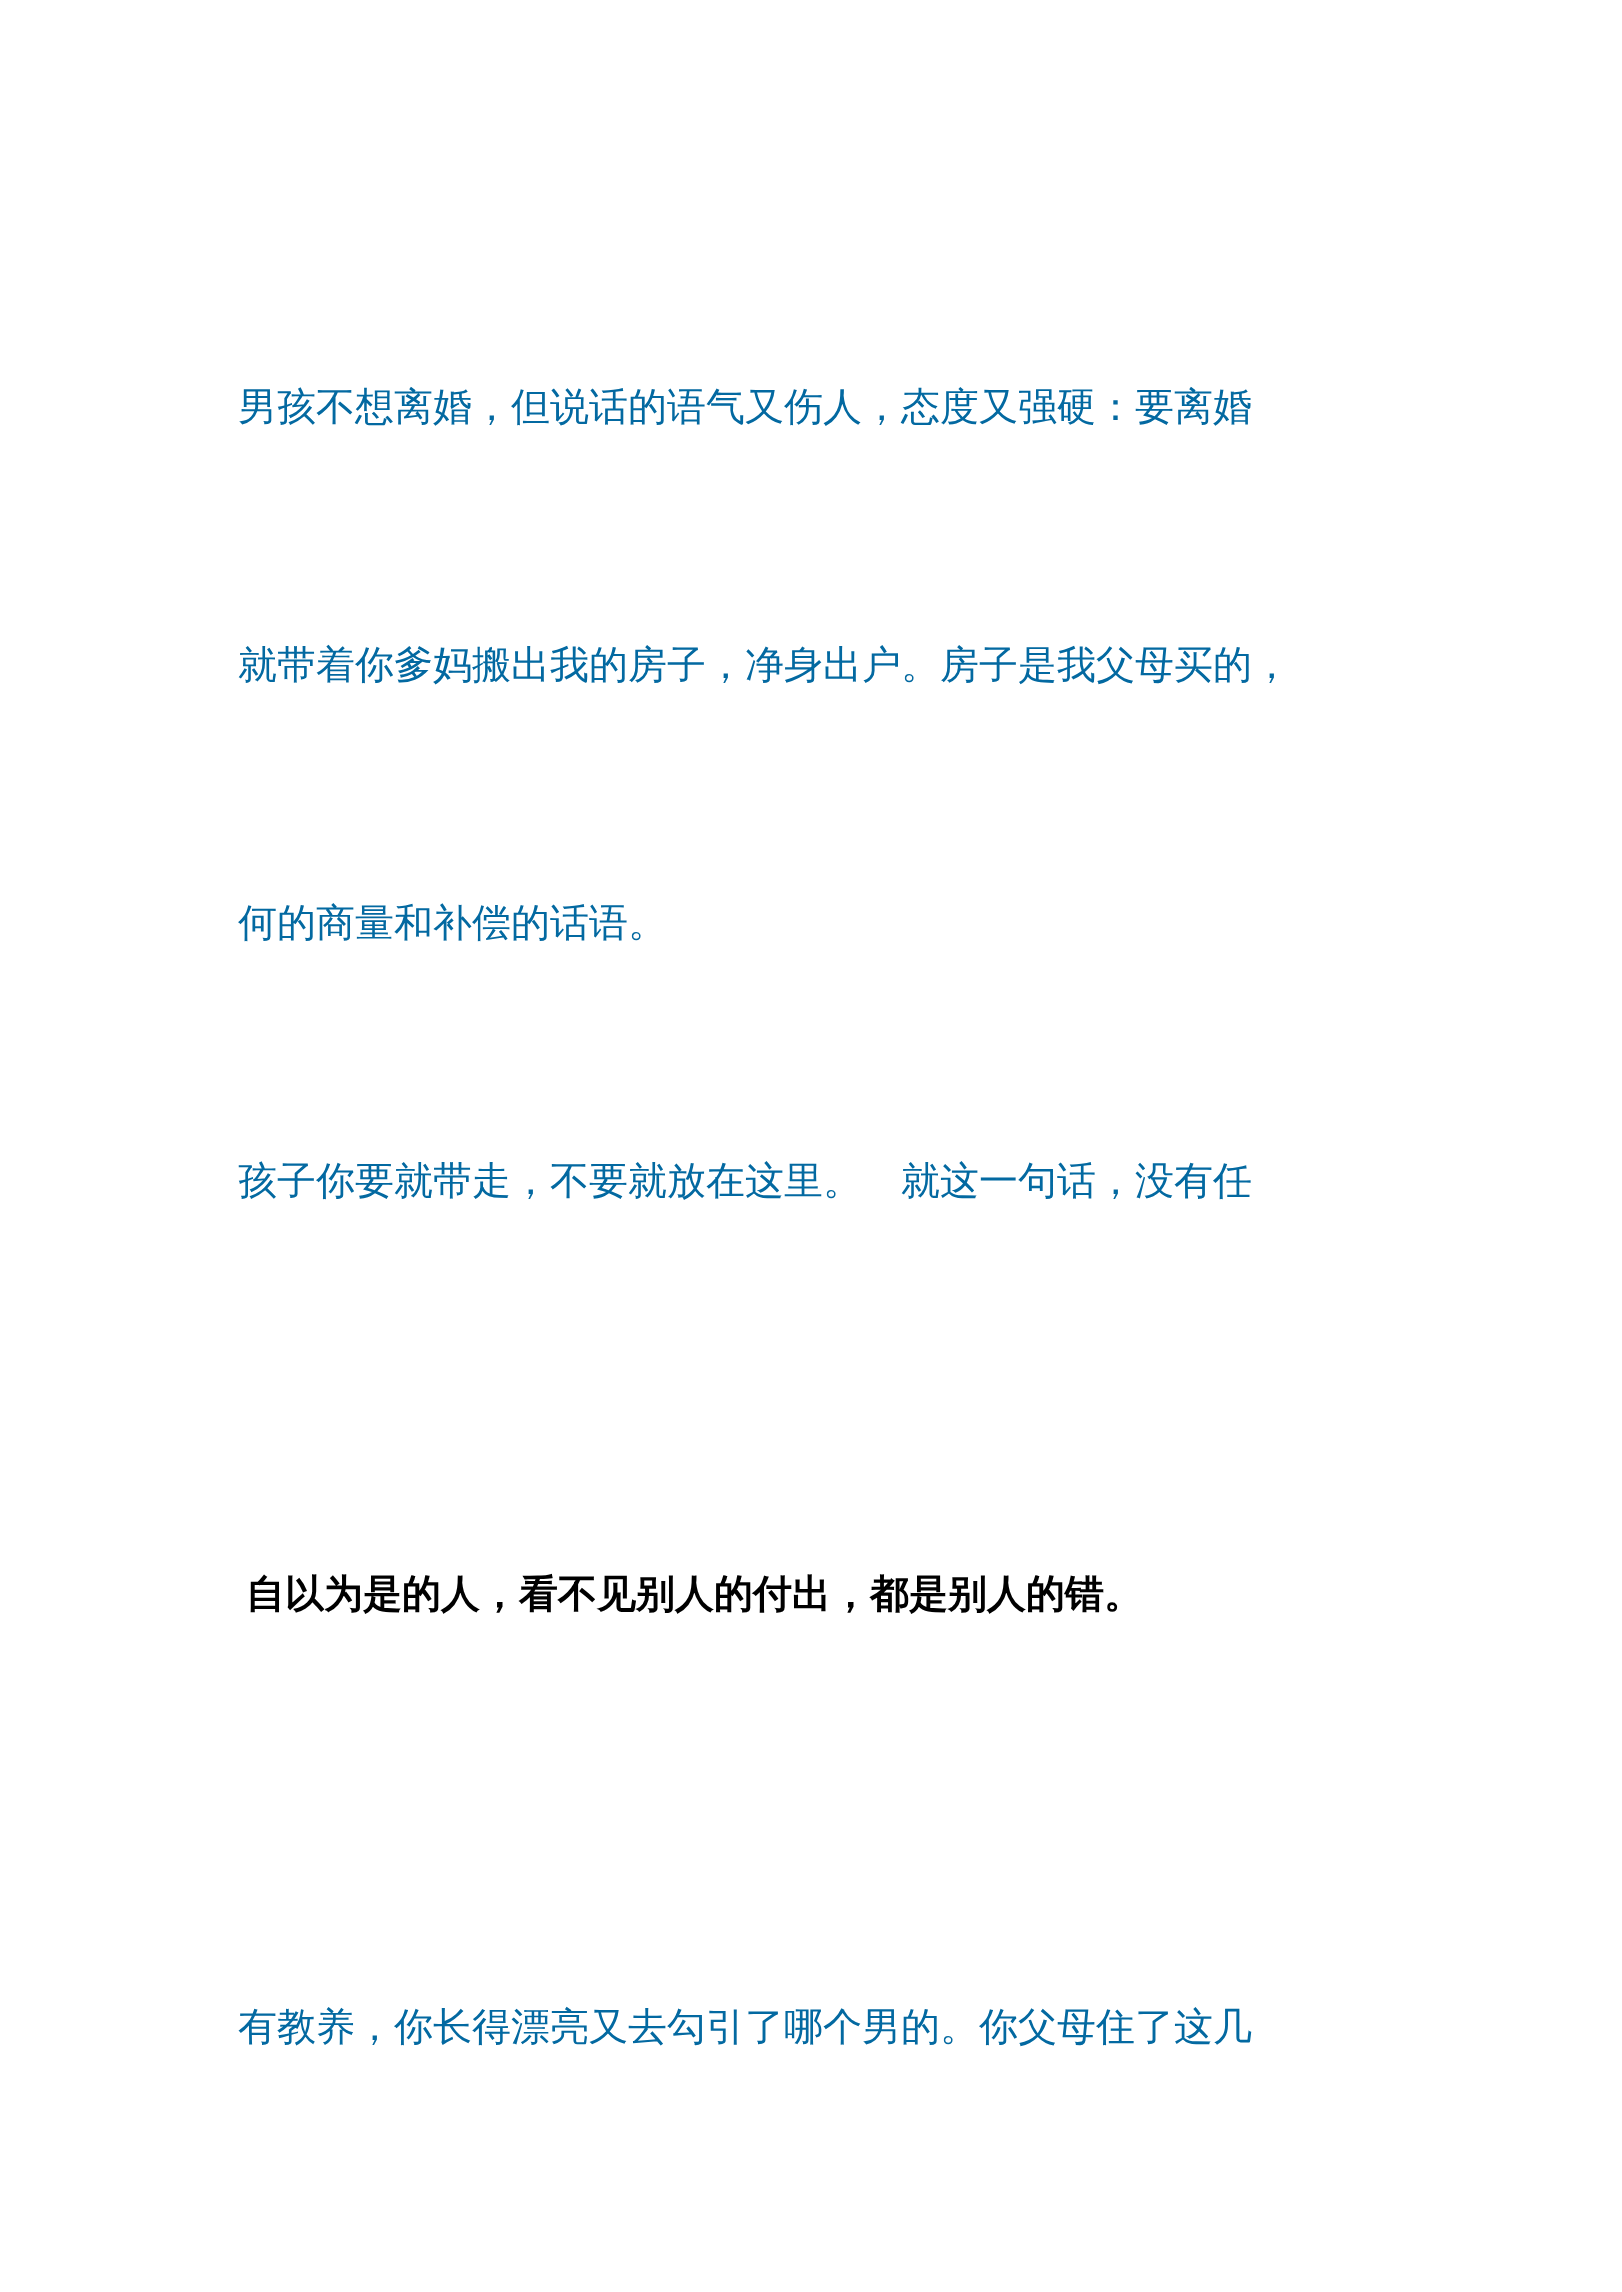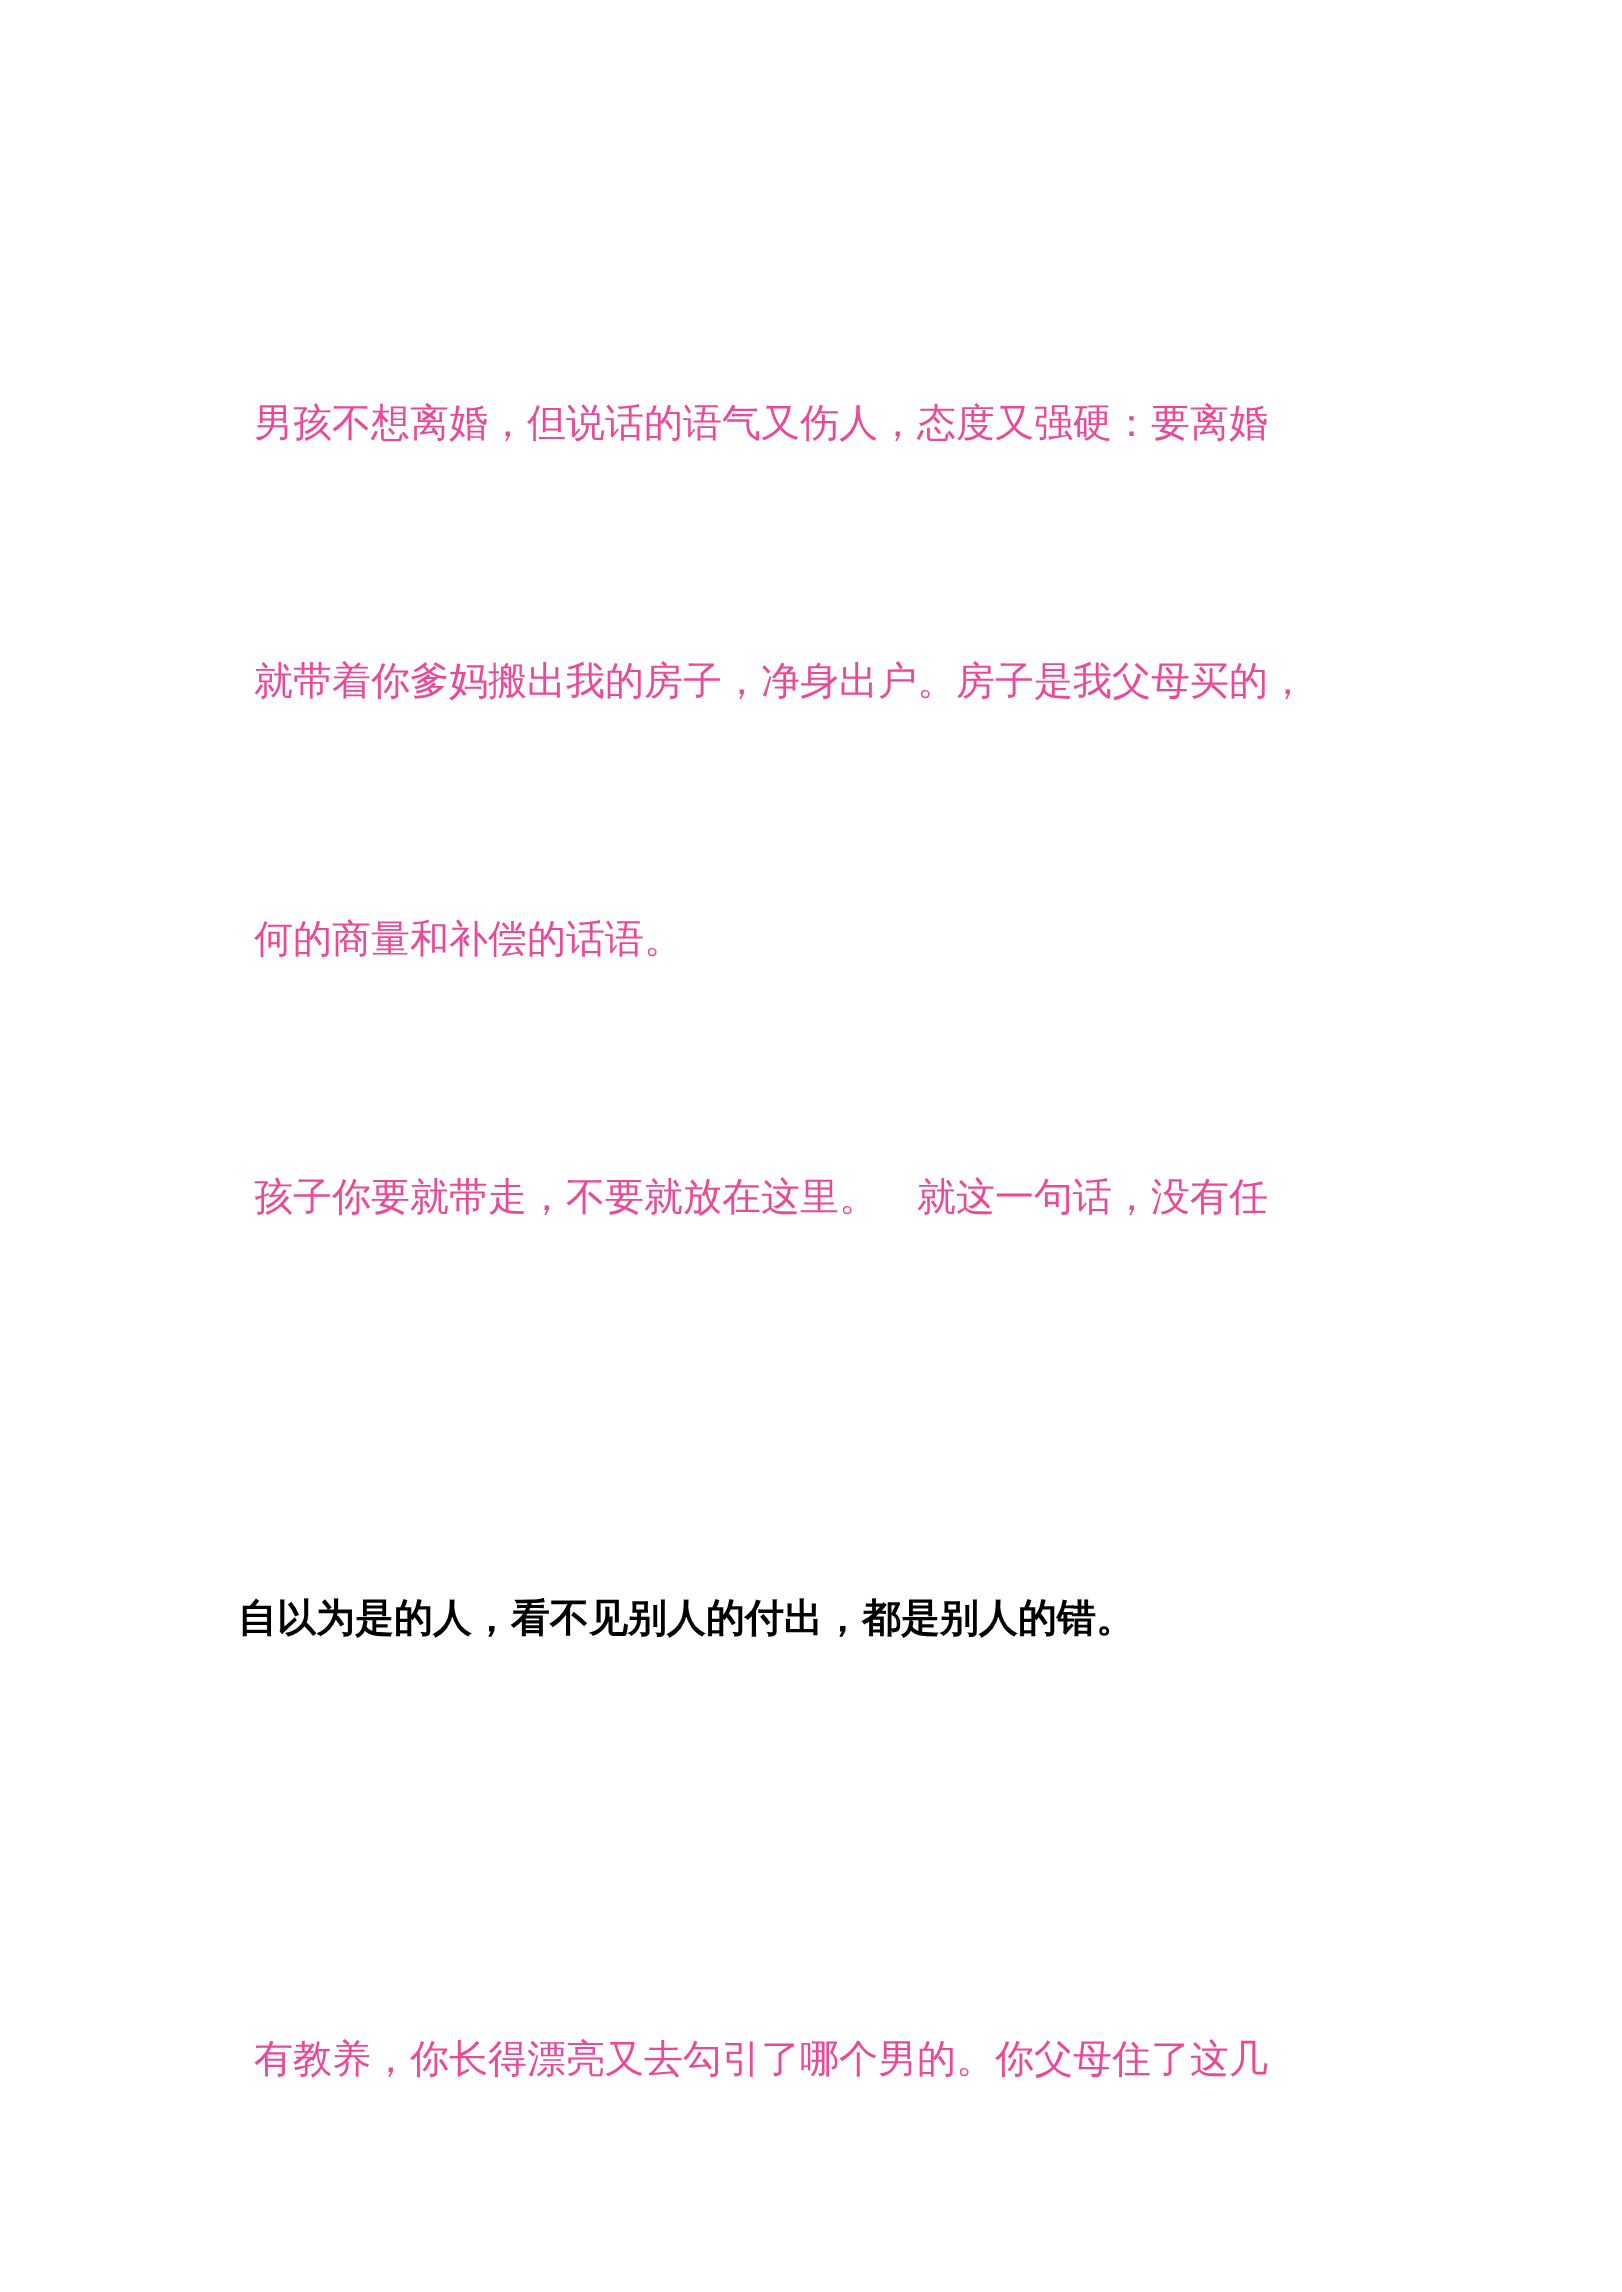--- a/index.html
+++ b/index.html
@@ -25,34 +25,34 @@
     position: absolute;
     left: 238px;
     top: 192px;
     width: 1152px;
   }
   .para {
     font-size: 39px;
     line-height: 86px;
     letter-spacing: 0px;
     font-weight: 400;
-    color: #ec4899;
-    margin: 16px;
+    color: #0369a1;
+    margin: 0;
     white-space: pre-wrap;
   }
   .para .ln {
     display: block;
     white-space: pre;
   }
   .heading {
     font-size: 39px;
     line-height: 86px;
     font-weight: 700;
     color: #000000;
-    margin: 0;
+    margin: 8px;
     white-space: pre;
   }
   .gap-after-p1 { height: 147px; }
   .gap-after-heading { height: 167px; }
 </style>
 </head>
 <body>
 
 <div class="page">
   <div class="content">

